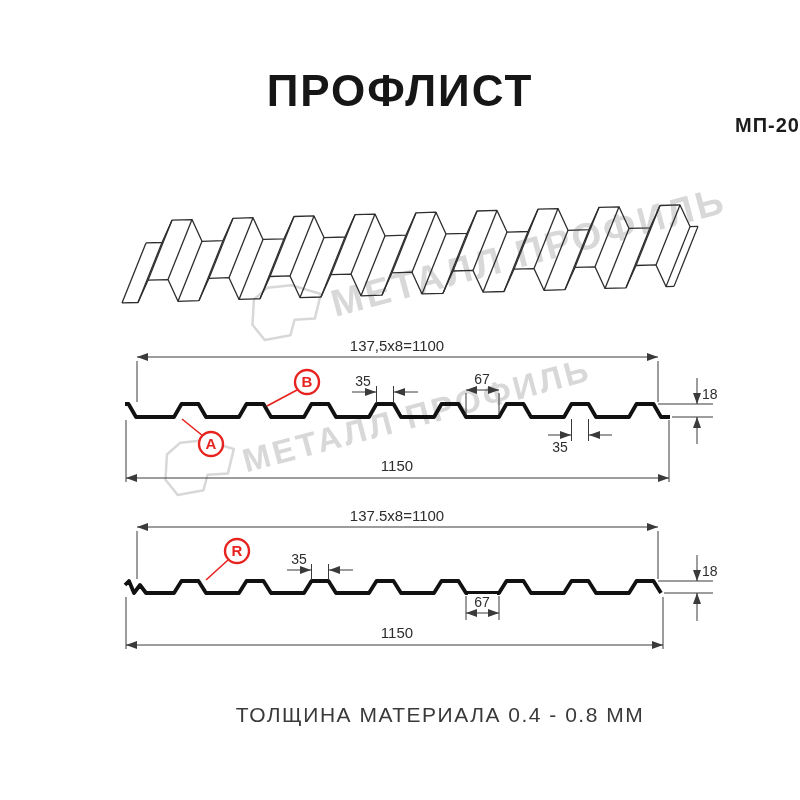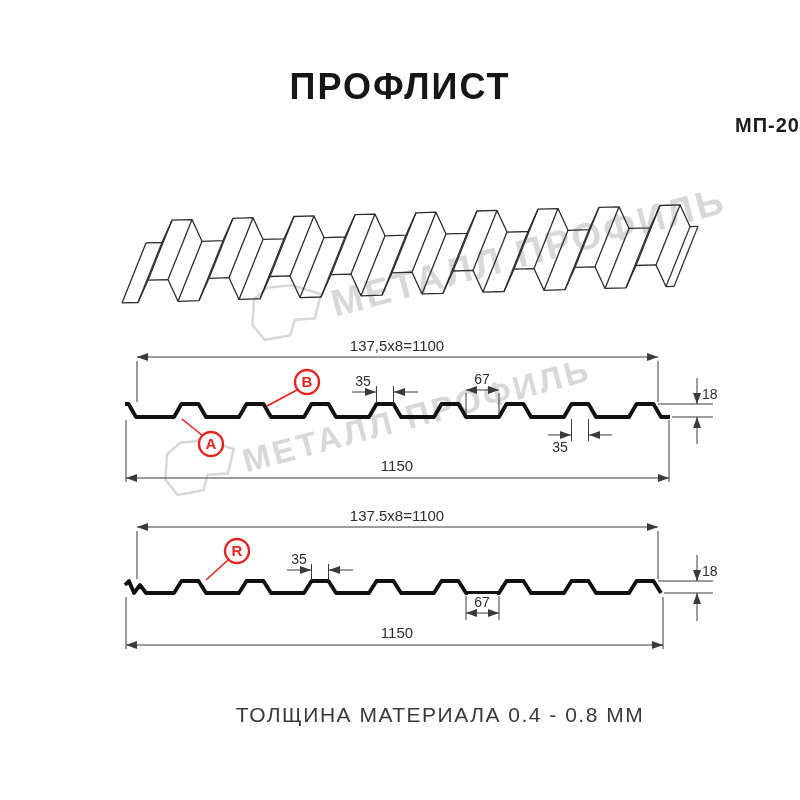--- a/index.html
+++ b/index.html
@@ -1,19 +1,19 @@
 <!DOCTYPE html>
 <html><head>
 <meta charset="utf-8">
 <style>
   html,body{margin:0;padding:0;background:#ffffff;}
   .page{position:relative;width:800px;height:800px;background:#ffffff;overflow:hidden;
         font-family:"Liberation Sans",sans-serif;}
   .title{position:absolute;top:66px;left:0;width:800px;text-align:center;
-         font-size:36px;font-weight:800;letter-spacing:2px;color:#161616;}
+         font-size:44px;font-weight:800;letter-spacing:2px;color:#161616;}
   .subtitle{position:absolute;top:114px;left:0;width:800px;text-align:right;
             font-size:20px;font-weight:600;letter-spacing:1px;color:#1c1c1c;}
   .footer{position:absolute;top:703px;left:0;width:800px;text-align:center;
           font-size:21px;font-weight:500;letter-spacing:1.5px;color:#3a3a3a;padding-left:40px;}
   svg.drawing{position:absolute;left:0;top:0;width:800px;height:800px;}
   text.dim{font-family:"Liberation Sans",sans-serif;font-size:15px;fill:#2d2d2d;}
   text.dim-s{font-family:"Liberation Sans",sans-serif;font-size:14px;fill:#2d2d2d;}
   text.callout{font-family:"Liberation Sans",sans-serif;font-size:15px;font-weight:700;}
   text.wm{font-family:"Liberation Sans",sans-serif;font-weight:700;letter-spacing:3px;}
 </style>

